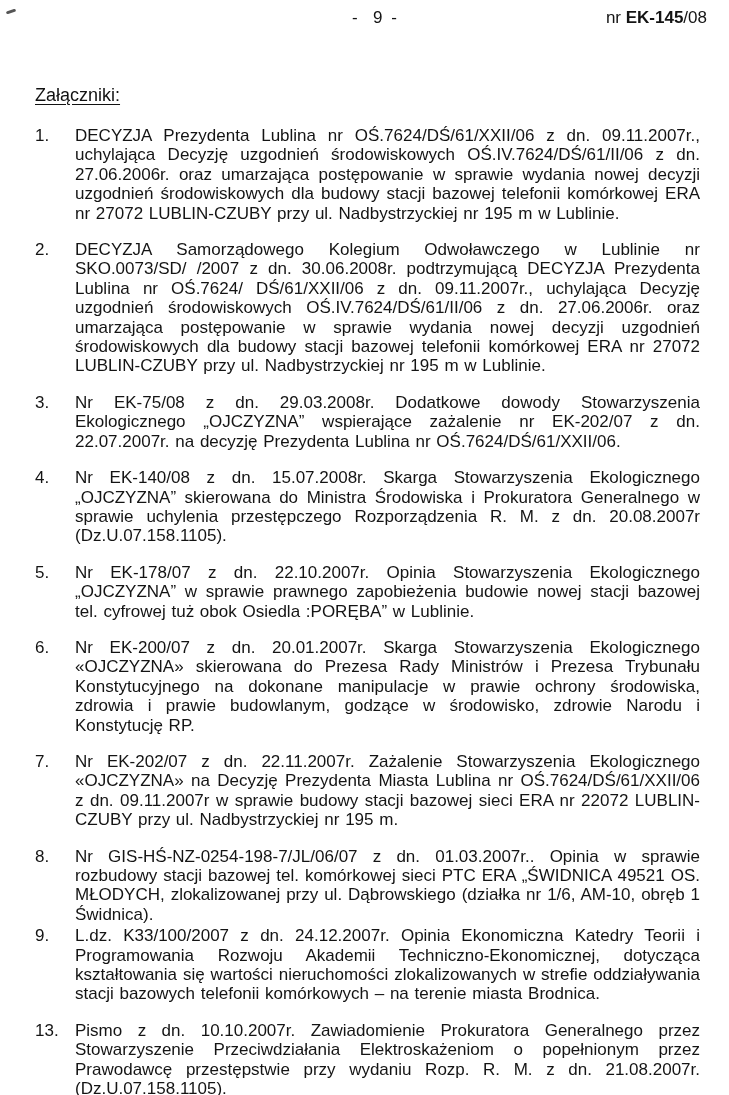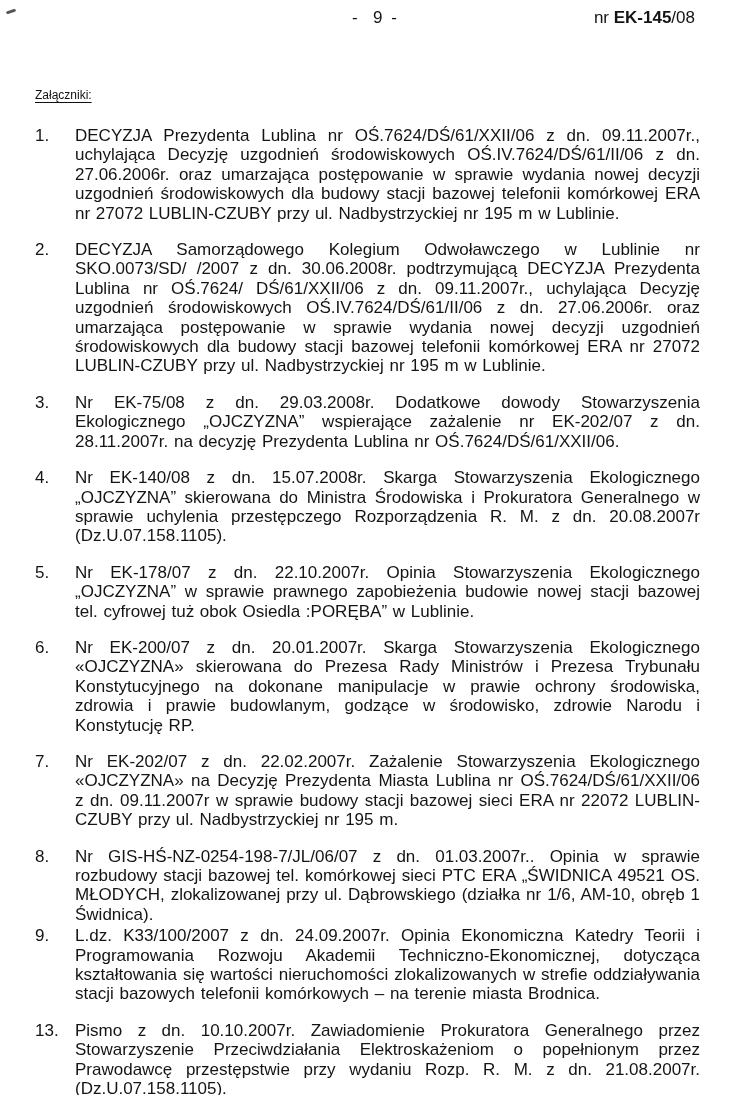--- a/index.html
+++ b/index.html
@@ -40,34 +40,34 @@
   }
   .page-num {
     position: absolute;
     left: 352px;
     top: 0;
     letter-spacing: 2px;
     white-space: pre;
   }
   .doc-num {
     position: absolute;
-    right: 34px;
+    right: 22px;
     top: 0;
     white-space: pre;
   }
   .doc-num .b { font-weight: 700; }
   .content {
     position: absolute;
     top: 84px;
     left: 35px;
     width: 665px; 
   }
   .section-title {
     display: inline-block;
-    font-size: 12px;
+    font-size: 18px;
     line-height: 22px;
     text-decoration: underline;
     text-underline-offset: 3px;
     margin: 0 0 10px 0;
     color: #111;
   }
   ol.attachments {
     list-style: none;
     margin: 0;
     padding: 0;
@@ -114,45 +114,45 @@
         <li>
           <span class="num">1.</span>
           <span class="txt">DECYZJA Prezydenta Lublina nr OŚ.7624/DŚ/61/XXII/06 z dn. 09.11.2007r., uchylająca Decyzję uzgodnień środowiskowych OŚ.IV.7624/DŚ/61/II/06 z dn. 27.06.2006r. oraz umarzająca postępowanie w sprawie wydania nowej decyzji uzgodnień środowiskowych dla budowy stacji bazowej telefonii komórkowej ERA nr 27072 LUBLIN-CZUBY przy ul. Nadbystrzyckiej nr 195 m w Lublinie.</span>
         </li>
         <li>
           <span class="num">2.</span>
           <span class="txt">DECYZJA Samorządowego Kolegium Odwoławczego w Lublinie nr SKO.0073/SD/ /2007 z dn. 30.06.2008r. podtrzymującą DECYZJA Prezydenta Lublina nr OŚ.7624/ DŚ/61/XXII/06 z dn. 09.11.2007r., uchylająca Decyzję uzgodnień środowiskowych OŚ.IV.7624/DŚ/61/II/06 z dn. 27.06.2006r. oraz umarzająca postępowanie w sprawie wydania nowej decyzji uzgodnień środowiskowych dla budowy stacji bazowej telefonii komórkowej ERA nr 27072 LUBLIN-CZUBY przy ul. Nadbystrzyckiej nr 195 m w Lublinie.</span>
         </li>
         <li>
           <span class="num">3.</span>
-          <span class="txt">Nr EK-75/08 z dn. 29.03.2008r.  Dodatkowe dowody Stowarzyszenia Ekologicznego „OJCZYZNA” wspierające zażalenie nr EK-202/07 z dn. 28.11.2007r. na decyzję Prezydenta Lublina nr OŚ.7624/DŚ/61/XXII/06.</span>
+          <span class="txt">Nr EK-75/08 z dn. 29.03.2008r.  Dodatkowe dowody Stowarzyszenia Ekologicznego „OJCZYZNA” wspierające zażalenie nr EK-202/07 z dn. 22.07.2007r. na decyzję Prezydenta Lublina nr OŚ.7624/DŚ/61/XXII/06.</span>
         </li>
         <li>
           <span class="num">4.</span>
           <span class="txt">Nr EK-140/08 z dn. 15.07.2008r.  Skarga Stowarzyszenia Ekologicznego „OJCZYZNA” skierowana do Ministra Środowiska i Prokuratora Generalnego w sprawie uchylenia przestępczego Rozporządzenia R. M. z dn. 20.08.2007r (Dz.U.07.158.1105).</span>
         </li>
         <li>
           <span class="num">5.</span>
           <span class="txt">Nr EK-178/07 z dn. 22.10.2007r.  Opinia Stowarzyszenia Ekologicznego „OJCZYZNA” w sprawie prawnego zapobieżenia budowie nowej stacji bazowej tel. cyfrowej tuż obok Osiedla :PORĘBA” w Lublinie.</span>
         </li>
         <li>
           <span class="num">6.</span>
           <span class="txt">Nr EK-200/07 z dn. 20.01.2007r.  Skarga Stowarzyszenia Ekologicznego «OJCZYZNA» skierowana do Prezesa Rady Ministrów i Prezesa Trybunału Konstytucyjnego na dokonane manipulacje w prawie ochrony środowiska, zdrowia i prawie budowlanym, godzące w środowisko, zdrowie Narodu i Konstytucję RP.</span>
         </li>
         <li>
           <span class="num">7.</span>
-          <span class="txt">Nr EK-202/07 z dn. 22.02.2007r.  Zażalenie Stowarzyszenia Ekologicznego «OJCZYZNA»  na Decyzję Prezydenta Miasta Lublina nr OŚ.7624/DŚ/61/XXII/06 z dn. 09.11.2007r w sprawie budowy stacji bazowej sieci ERA nr 22072 LUBLIN-CZUBY przy ul. Nadbystrzyckiej nr 195 m.</span>
+          <span class="txt">Nr EK-202/07 z dn. 22.11.2007r.  Zażalenie Stowarzyszenia Ekologicznego «OJCZYZNA»  na Decyzję Prezydenta Miasta Lublina nr OŚ.7624/DŚ/61/XXII/06 z dn. 09.11.2007r w sprawie budowy stacji bazowej sieci ERA nr 22072 LUBLIN-CZUBY przy ul. Nadbystrzyckiej nr 195 m.</span>
         </li>
         <li>
           <span class="num">8.</span>
           <span class="txt">Nr GIS-HŚ-NZ-0254-198-7/JL/06/07 z dn. 01.03.2007r..  Opinia w sprawie rozbudowy stacji bazowej tel. komórkowej sieci PTC ERA „ŚWIDNICA 49521 OS. MŁODYCH, zlokalizowanej przy ul. Dąbrowskiego (działka nr 1/6, AM-10, obręb 1 Świdnica).</span>
         </li>
         <li>
           <span class="num">9.</span>
-          <span class="txt">L.dz. K33/100/2007 z dn. 24.09.2007r.  Opinia Ekonomiczna Katedry Teorii i Programowania Rozwoju Akademii Techniczno-Ekonomicznej, dotycząca kształtowania się wartości nieruchomości zlokalizowanych w strefie oddziaływania stacji bazowych telefonii komórkowych – na terenie miasta Brodnica.</span>
+          <span class="txt">L.dz. K33/100/2007 z dn. 24.12.2007r.  Opinia Ekonomiczna Katedry Teorii i Programowania Rozwoju Akademii Techniczno-Ekonomicznej, dotycząca kształtowania się wartości nieruchomości zlokalizowanych w strefie oddziaływania stacji bazowych telefonii komórkowych – na terenie miasta Brodnica.</span>
         </li>
         <li>
           <span class="num">13.</span>
           <span class="txt">Pismo z dn. 10.10.2007r.  Zawiadomienie Prokuratora Generalnego przez Stowarzyszenie Przeciwdziałania Elektroskażeniom o popełnionym przez Prawodawcę przestępstwie przy wydaniu Rozp. R. M. z dn. 21.08.2007r. (Dz.U.07.158.1105).</span>
         </li>
       </ol>
   </div>
 
 </div>
 

